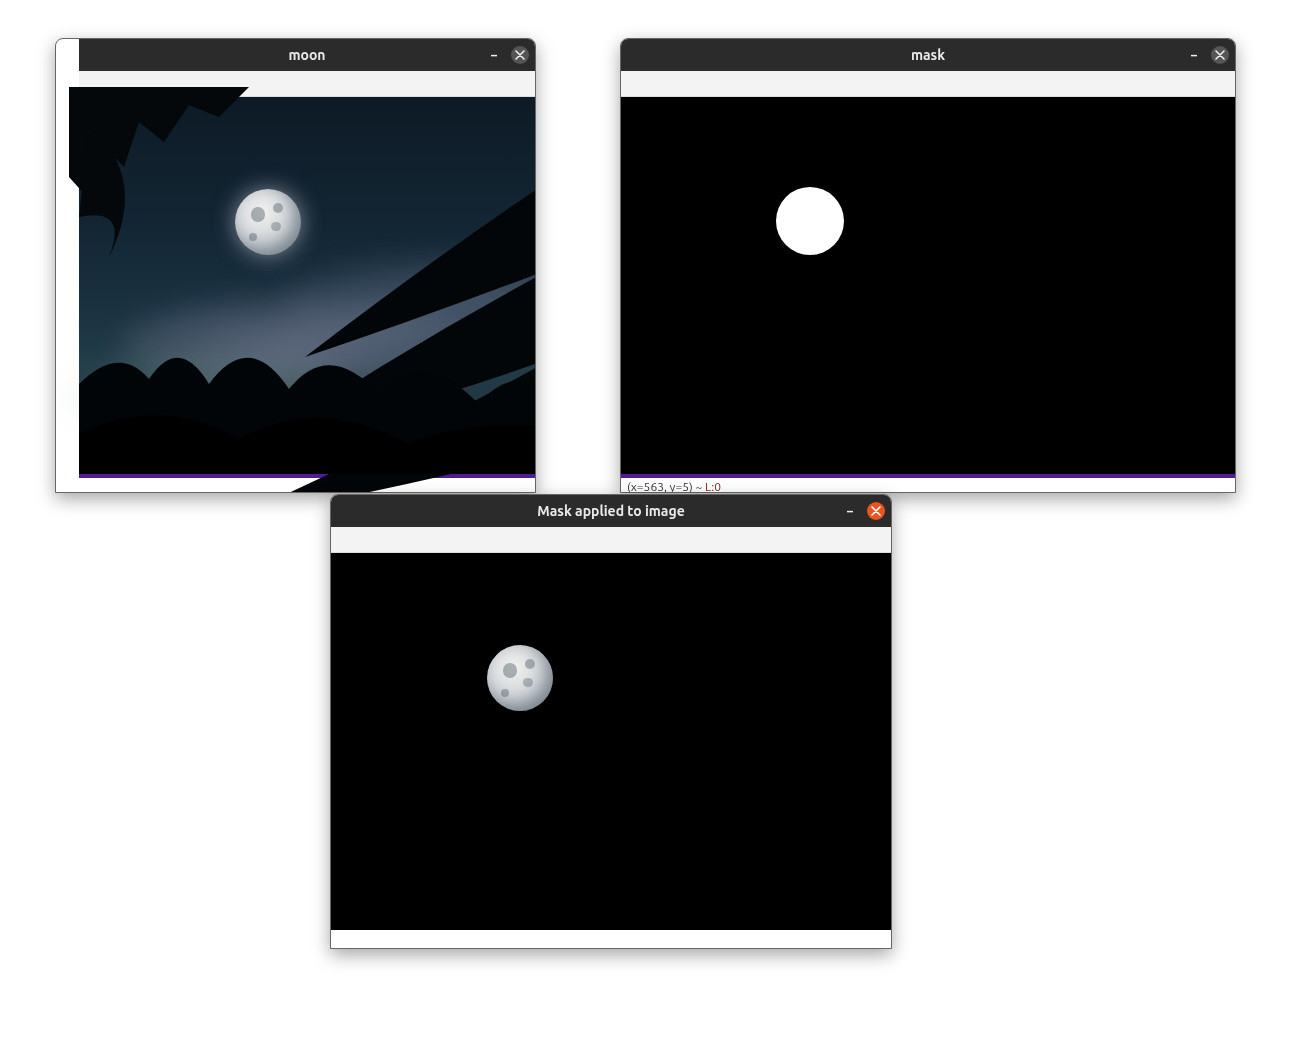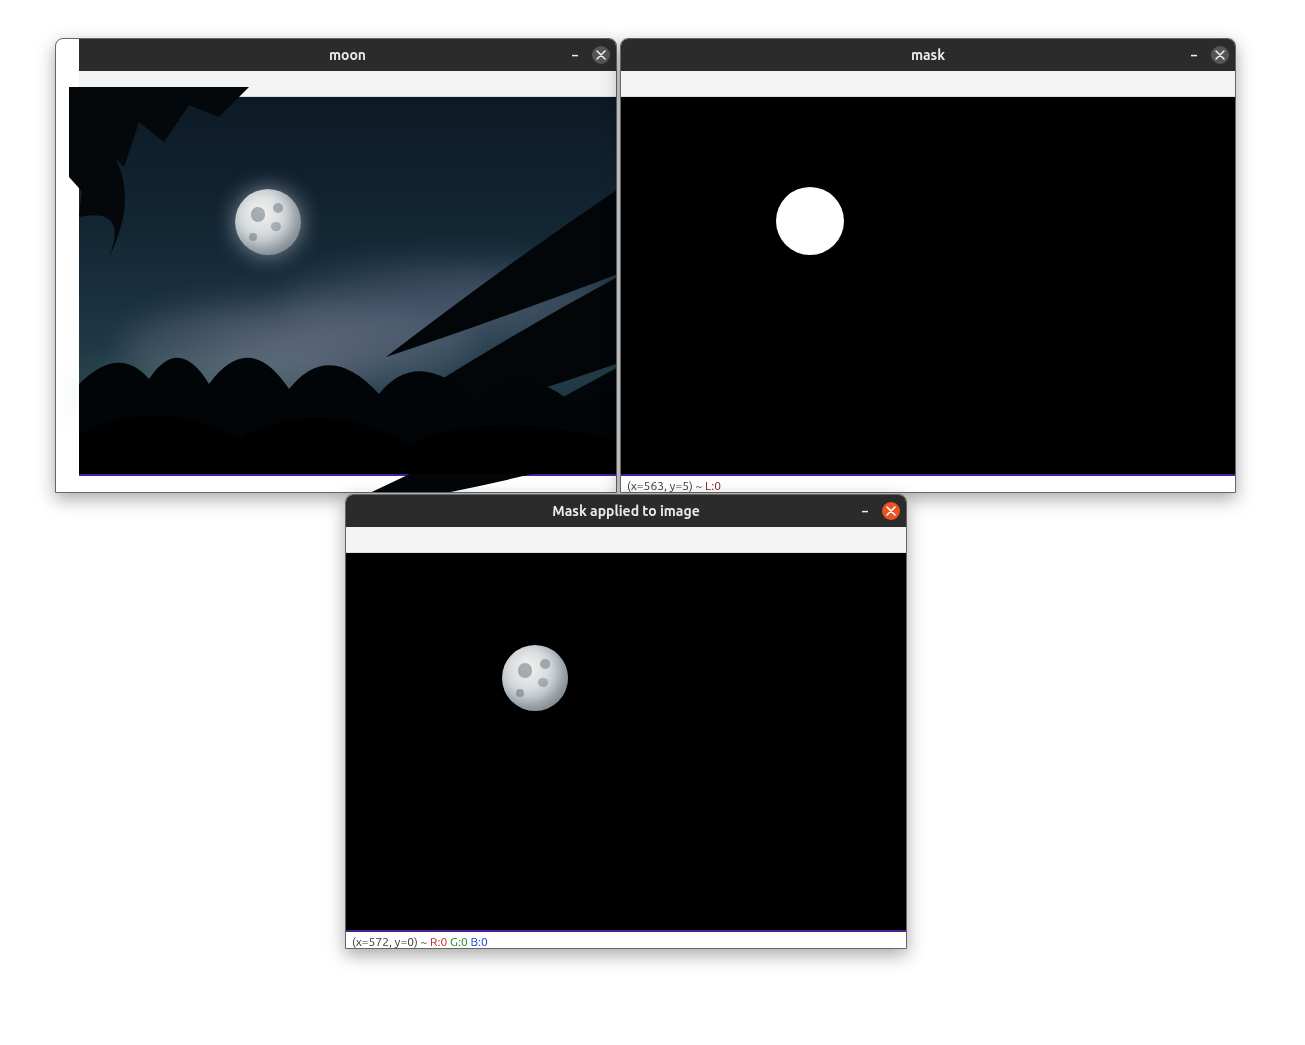--- a/index.html
+++ b/index.html
@@ -67,21 +67,21 @@
   }
 
   .canvas {
     position: relative;
     background: #000;
   }
 
   .statusbar {
     height: 20px;
     background: #ffffff;
-    border-top: 2px solid #4c1d95;
+    border-top: 4px solid #4c1d95;
     display: flex;
     align-items: center;
     padding: 0 6px;
     font-size: 12px;
     color: #333;
     white-space: pre;
   }
   .statusbar .gray { color: #7f1d1d; }
   .statusbar .r { color: #d02020; }
   .statusbar .g { color: #109010; }
@@ -122,23 +122,23 @@
   .foliage svg { position:absolute; }
 
   
   .maskcircle {
     position:absolute;
     border-radius:50%;
     background:#fff;
   }
 
   
-  #win-moon   { left: 55px;  top: 38px;  width: 562px; height: 455px; padding-left: 23px; }
+  #win-moon   { left: 55px;  top: 38px;  width: 481px; height: 455px; padding-left: 23px; }
   #win-mask   { left: 620px; top: 38px;  width: 616px; height: 455px; }
-  #win-result { left: 345px; top: 494px; width: 562px; height: 455px; }
+  #win-result { left: 330px; top: 494px; width: 562px; height: 455px; }
 
   #win-moon   .canvas { width:100%; height:377px; }
   #win-moon   .statusbar { height:20px; }
   #win-mask   .canvas { width:100%; height:377px; }
   #win-result .canvas { width:100%; height:377px; }
 
 </style>
 </head>
 <body>
 
@@ -222,19 +222,13 @@
       </span>
     </div>
   </div>
   <div class="menubar"></div>
   <div class="canvas">
     <div class="moon" style="left:156px; top:92px; width:66px; height:66px; box-shadow: inset -6px -6px 14px rgba(40,50,60,.35);">
       <span class="crater" style="width:10px;height:10px;left:38px;top:14px;"></span>
       <span class="crater" style="width:8px;height:8px;left:14px;top:44px;"></span>
     </div>
   </div>
-  <div class="statusbar">
-    <span>(x=572, y=0) ~ </span>
-    <span class="r">R:0</span><span> </span>
-    <span class="g">G:0</span><span> </span>
-    <span class="b">B:0</span>
-  </div>
 </div>
 
 </body></html>

